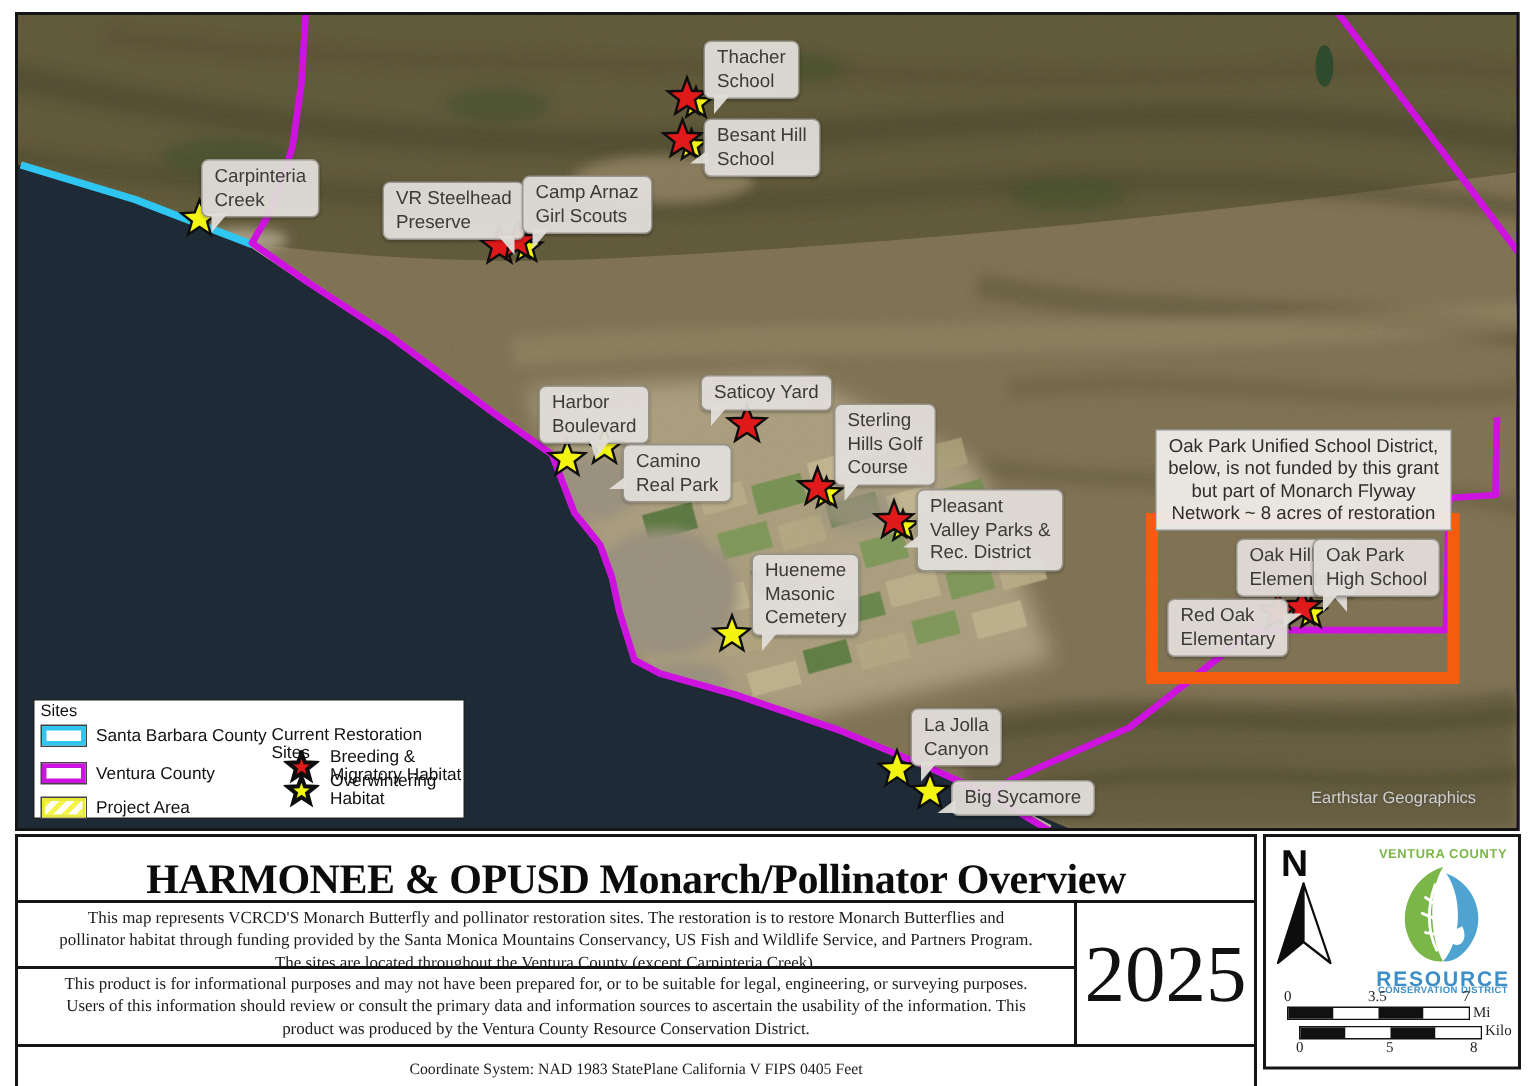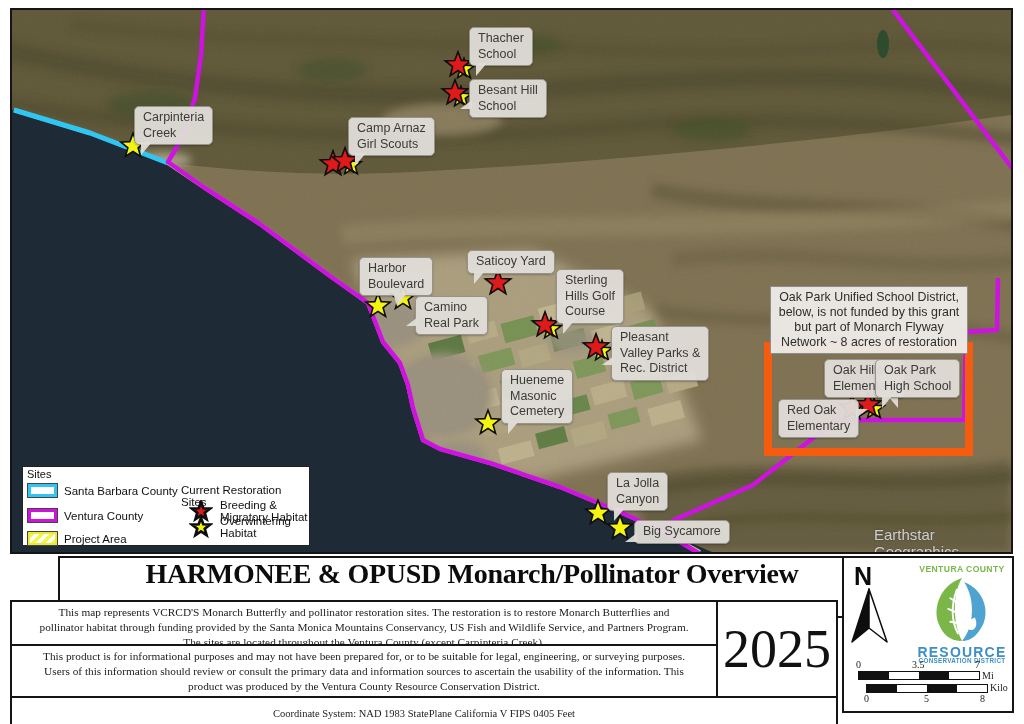--- a/index.html
+++ b/index.html
@@ -11,32 +11,32 @@
   #labels-layer{position:absolute;left:0;top:0;width:999px;height:542px;}
   .callout{position:absolute;font-size:12.5px;line-height:1.25;color:#3c3a37;}
   .callout .bubble{position:relative;background:rgba(224,221,216,.95);border:1px solid #96928c;border-radius:5px;padding:3px 8px;box-shadow:0 1px 2px rgba(0,0,0,.25);white-space:nowrap;}
   .tail{position:absolute;width:0;height:0;}
   .tail-bl{left:6px;bottom:-11px;border-top:13px solid rgba(224,221,216,.95);border-right:11px solid transparent;}
   .tail-br{right:6px;bottom:-11px;border-top:13px solid rgba(224,221,216,.95);border-left:11px solid transparent;}
   .tail-b{left:45%;bottom:-11px;border-top:13px solid rgba(224,221,216,.95);border-right:10px solid transparent;border-left:4px solid transparent;}
   .tail-l{left:-10px;top:55%;border-right:12px solid rgba(224,221,216,.95);border-top:9px solid transparent;}
   .tail-r{right:-10px;top:25%;border-left:12px solid rgba(224,221,216,.95);border-bottom:9px solid transparent;}
   .note-box{position:absolute;left:758px;top:276px;width:198px;background:rgba(236,233,229,.97);border:1px solid #8f8d89;color:#2f2d2b;font-size:12.4px;line-height:1.2;text-align:center;padding:3px 4px;box-sizing:border-box;}
-  .attribution{position:absolute;left:862px;top:516px;color:#e3e3e3;opacity:.85;font-size:15px;text-shadow:0 0 2px #333;}
+  .attribution{position:absolute;left:862px;top:516px;color:#e3e3e3;opacity:.85;font-size:11px;text-shadow:0 0 2px #333;}
   
   .legend{position:absolute;left:10px;top:456px;width:288px;height:80px;background:#fff;border:1.5px solid #222;box-sizing:border-box;font-size:11.5px;color:#111;}
   .legend .lg-title{position:absolute;left:4px;top:1px;font-size:11px;}
   .lg-row{position:absolute;display:flex;align-items:center;gap:7px;}
   .swatch{width:29px;height:13px;box-sizing:border-box;background:#fff;box-shadow:0 0 0 1px #444;}
   .sw-sb{border:3.5px solid #2fc6f2;}
   .sw-vc{border:3.5px solid #ce12e0;}
   .sw-pa{border:2px solid #e9e93a;background:repeating-linear-gradient(135deg,#f4f44a 0 3px,#ffffff 3px 7px);}
   .lg-star{width:24px;height:23px;flex:0 0 auto;}
   
-  .title-box{left:10px;top:556px;width:828px;height:62px;display:flex;align-items:flex-start;justify-content:center;margin-left:48px;}
+  .title-box{left:10px;top:556px;width:828px;height:62px;display:flex;align-items:center;justify-content:center;}
   .title-text{font-family:"Liberation Serif",serif;font-weight:bold;font-size:28px;color:#0c0c0c;letter-spacing:-.3px;}
   .desc-box{left:10px;top:600px;width:708px;height:46px;}
   .disc-box{left:10px;top:644px;width:708px;height:54px;}
   .para{font-family:"Liberation Serif",serif;font-size:11.3px;line-height:1.33;color:#1b1b1b;text-align:center;padding:3px 26px;}
   .year-box{left:716px;top:600px;width:122px;height:98px;display:flex;align-items:center;justify-content:center;}
   .year-text{font-family:"Liberation Serif",serif;font-size:54px;color:#111;}
   .coord-box{left:10px;top:696px;width:828px;height:34px;display:flex;align-items:center;justify-content:center;}
   .coord-text{font-family:"Liberation Serif",serif;font-size:10.5px;color:#1b1b1b;}
   .right-box{left:842px;top:556px;width:172px;height:157px;}
   .north-n{position:absolute;left:10px;top:4px;font-size:25px;font-weight:bold;color:#0b0b0b;font-family:"Liberation Sans",sans-serif;}
@@ -186,20 +186,23 @@
     <div id="labels-layer">
         <div class="callout" style="left: 457px; top: 17px;">
           <div class="bubble">Thacher<br>School<div class="tail tail-bl"></div></div>
         </div>
         <div class="callout" style="left: 457px; top: 69px;">
           <div class="bubble">Besant Hill<br>School<div class="tail tail-l"></div></div>
         </div>
         <div class="callout" style="left: 122px; top: 96px;">
           <div class="bubble">Carpinteria<br>Creek<div class="tail tail-bl"></div></div>
         </div>
+        <div class="callout" style="left: 243px; top: 111px;">
+          <div class="bubble">VR Steelhead<br>Preserve<div class="tail tail-br"></div></div>
+        </div>
         <div class="callout" style="left: 336px; top: 107px;">
           <div class="bubble">Camp Arnaz<br>Girl Scouts<div class="tail tail-bl"></div></div>
         </div>
         <div class="callout" style="left: 347px; top: 247px;">
           <div class="bubble">Harbor<br>Boulevard<div class="tail tail-b"></div></div>
         </div>
         <div class="callout" style="left: 403px; top: 286px;">
           <div class="bubble">Camino<br>Real Park<div class="tail tail-l"></div></div>
         </div>
         <div class="callout" style="left: 455px; top: 240px;">

